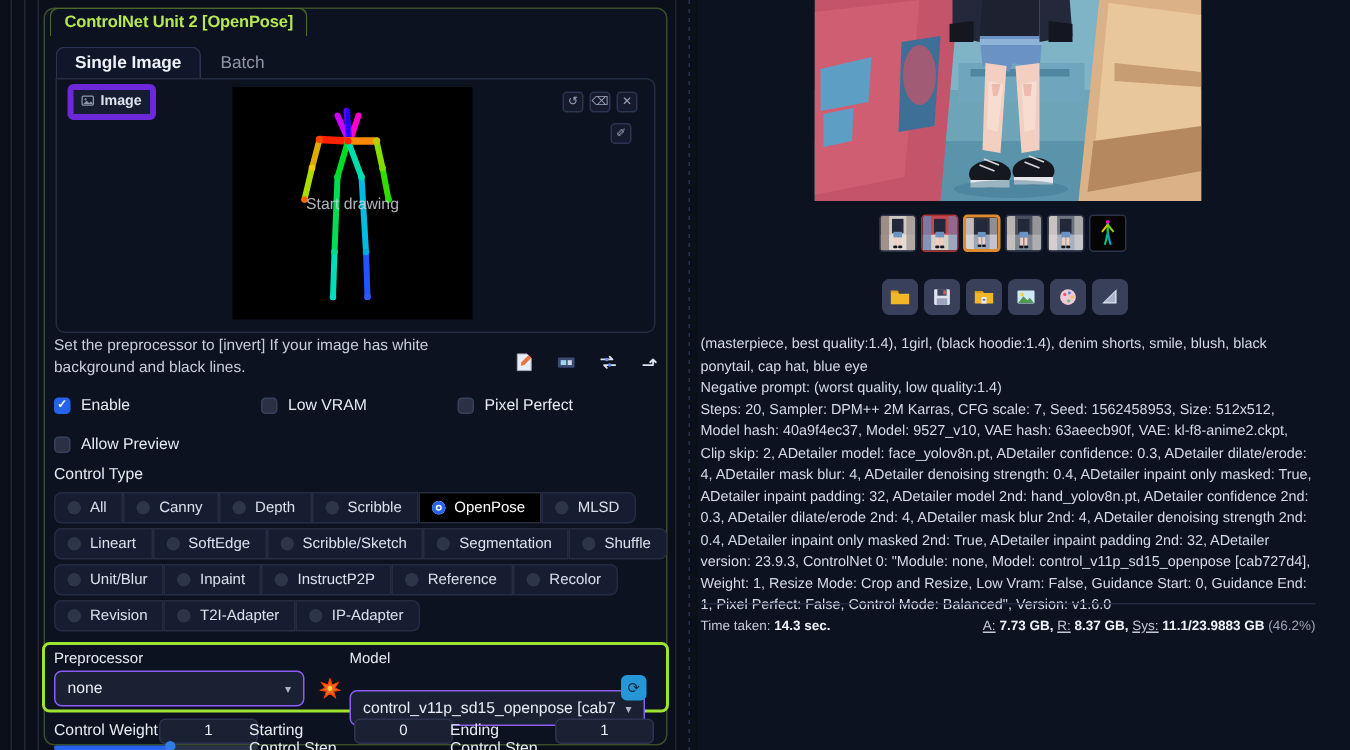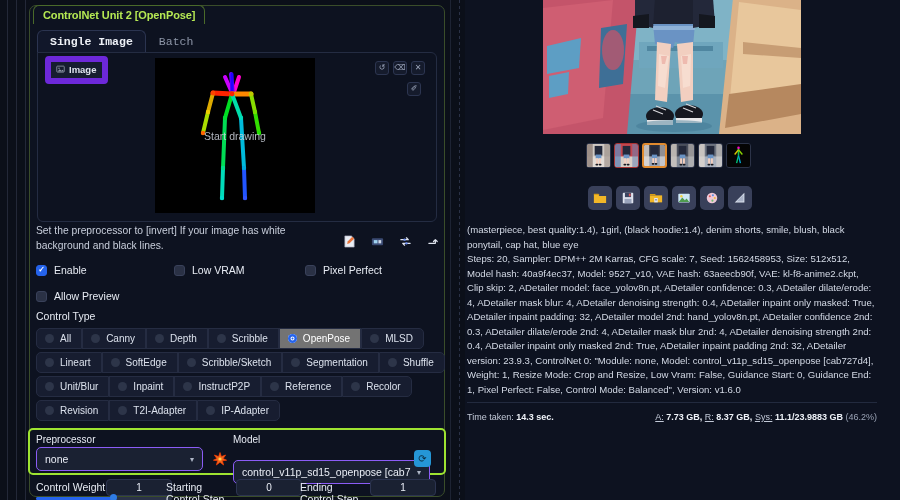--- a/index.html
+++ b/index.html
@@ -32,36 +32,36 @@
     color: #b5e853; font-size: 11px; font-weight: bold; letter-spacing: -.1px;
     white-space: nowrap;
   }
 
   
   .tabs-wrap { position: absolute; left: 37px; top: 28px; width: 400px; }
   .tabs { display: flex; align-items: flex-end; height: 25px; }
   .tab {
     font-size: 11.5px; padding: 4px 12px 5px 12px;
     color: #8e96a8; border: 1px solid transparent; border-bottom: none;
-    border-radius: 6px 6px 0 0; white-space: nowrap; font-family: Liberation Mono, monospace;
+    border-radius: 6px 6px 0 0; white-space: nowrap;
   }
   .tab.active {
     color: #eef1f7; font-weight: bold;
     background: #11172a; border-color: #2b3450;
   }
   .tab-body {
     position: absolute; left: 37px; top: 52px; width: 400px; height: 170px;
     border: 1px solid #242c42; border-radius: 0 6px 6px 6px; background: #0d1220;
   }
 
   
   .img-chip {
     position: absolute; left: 45px; top: 56px;
     display: flex; align-items: center; gap: 4px;
-    background: #161d30; border: 6px solid #6d28d9; border-radius: 4px;
+    background: #161d30; border: 4px solid #6d28d9; border-radius: 4px;
     padding: 2px 6px 3px 5px; color: #dfe4ee; font-size: 9.5px; font-weight: bold;
   }
   .img-chip .gi { width: 9px; height: 9px; opacity: .8; }
 
   
   .pose-canvas {
     position: absolute; left: 155px; top: 58px; width: 160px; height: 155px;
     background: #000; overflow: hidden;
   }
   .pose-canvas .hint {
@@ -100,21 +100,21 @@
   .ct-row { display: flex; margin-bottom: 3px; }
   .ct-item {
     display: flex; align-items: center; gap: 6px;
     background: #171d30; border: 1px solid #252c42;
     padding: 4px 10px 5px 8px; height: 21px;
     color: #dbe1ec; font-size: 10px; white-space: nowrap;
   }
   .ct-item:first-child { border-radius: 5px 0 0 5px; }
   .ct-item:last-child  { border-radius: 0 5px 5px 0; }
   .radio { width: 9px; height: 9px; border-radius: 50%; background: #2d3549; flex: none; }
-  .ct-item.sel { background: #737373; }
+  .ct-item.sel { background: #000000; }
   .ct-item.sel .radio { background: #2563eb; box-shadow: inset 0 0 0 2.5px #2563eb, inset 0 0 0 3.5px #fff; }
   .ct-item.sel .lbl { color: #fff; }
 
   
   .pm-box {
     position: absolute; left: 28px; top: 428px; width: 418px; height: 47px;
     border: 2.5px solid #9ee331; border-radius: 5px; background: #0d1220;
   }
   .pm-lbl { position: absolute; color: #e7ebf3; font-size: 10px; }
   .dd {
@@ -589,20 +589,21 @@
       <div class="tool-btn">
         <svg viewBox="0 0 16 16">
             <path d="M13 2 L13 13 L2 13 Z" fill="#dde3ef"></path>
             <path d="M12 4 L12 12 L4 12 Z" fill="#aab3c8"></path>
           </svg>
       </div>
     </div>
 
     <div class="meta" id="meta">
         <span class="ln">(masterpiece, best quality:1.4), 1girl, (black hoodie:1.4), denim shorts, smile, blush, black ponytail, cap hat, blue eye</span>
+        <span class="ln">Negative prompt: (worst quality, low quality:1.4)</span>
         <span class="ln">Steps: 20, Sampler: DPM++ 2M Karras, CFG scale: 7, Seed: 1562458953, Size: 512x512, Model hash: 40a9f4ec37, Model: 9527_v10, VAE hash: 63aeecb90f, VAE: kl-f8-anime2.ckpt, Clip skip: 2, ADetailer model: face_yolov8n.pt, ADetailer confidence: 0.3, ADetailer dilate/erode: 4, ADetailer mask blur: 4, ADetailer denoising strength: 0.4, ADetailer inpaint only masked: True, ADetailer inpaint padding: 32, ADetailer model 2nd: hand_yolov8n.pt, ADetailer confidence 2nd: 0.3, ADetailer dilate/erode 2nd: 4, ADetailer mask blur 2nd: 4, ADetailer denoising strength 2nd: 0.4, ADetailer inpaint only masked 2nd: True, ADetailer inpaint padding 2nd: 32, ADetailer version: 23.9.3, ControlNet 0: "Module: none, Model: control_v11p_sd15_openpose [cab727d4], Weight: 1, Resize Mode: Crop and Resize, Low Vram: False, Guidance Start: 0, Guidance End: 1, Pixel Perfect: False, Control Mode: Balanced", Version: v1.6.0</span>
       </div>
 
     <div class="divider"></div>
 
     <div class="time">
       <span>Time taken:</span>
       <b>14.3 sec.</b>
     </div>
 

